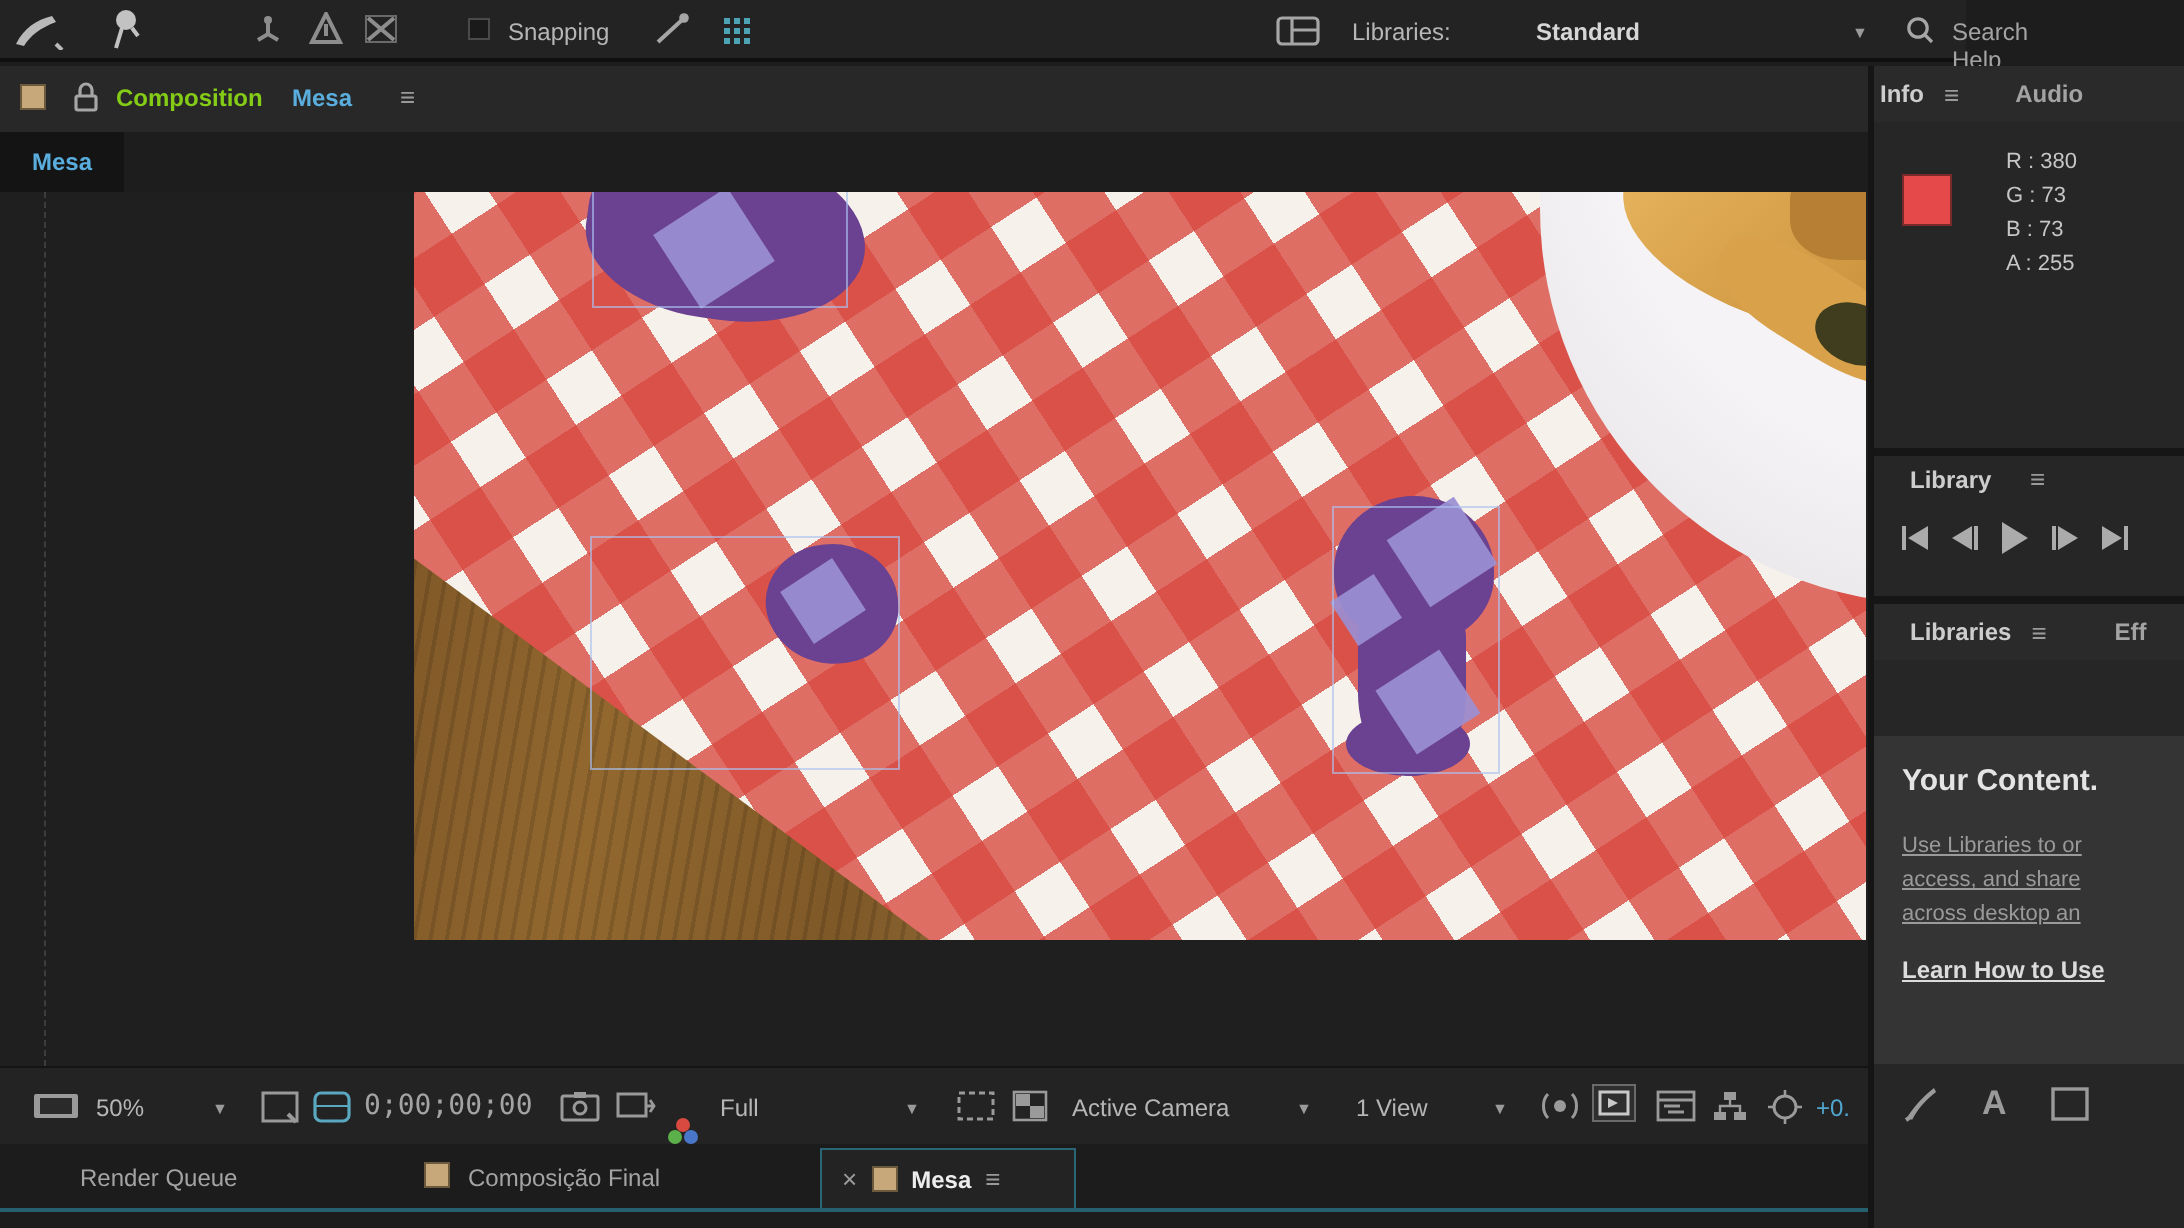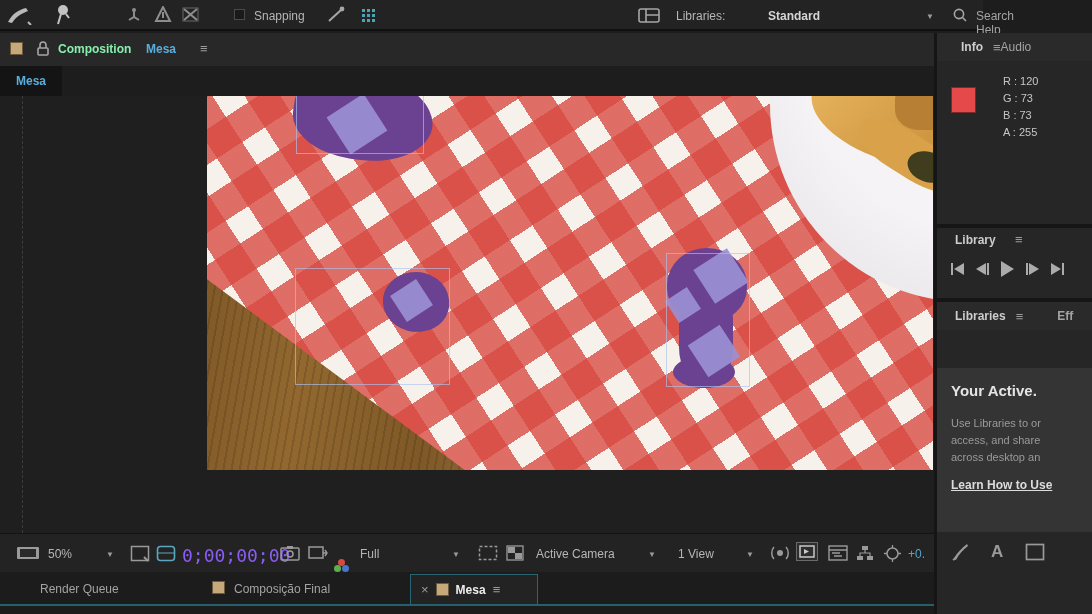--- a/index.html
+++ b/index.html
@@ -72,21 +72,21 @@
   .rp-divider { position:absolute; left:0; width:155px; height:4px; background:#161616; }
   .tabrow { position:absolute; left:0; width:155px; height:28px; display:flex; align-items:center; background:#2a2a2a; }
   .swatch-red { position:absolute; width:25px; height:26px; background:#e64949; border:1px solid #7a2a2a; }
   .inforow { color:#c6c6c6; font-size:11px; line-height:17px; white-space:pre; }
   .tbtn { display:flex; align-items:center; gap:1px; cursor:default; }
   .tri-l { width:0; height:0; border-style:solid; border-width:6px 10px 6px 0; border-color:transparent #ababab transparent transparent; }
   .tri-r { width:0; height:0; border-style:solid; border-width:6px 0 6px 10px; border-color:transparent transparent transparent #ababab; }
   .vbar { width:2px; height:12px; background:#ababab; }
   .lib-content { position:absolute; left:0; width:155px; background:#343434; color:#9a9a9a; }
   .lib-head { color:#e4e4e4; font-size:15px; font-weight:bold; line-height:21px; }
-  .lib-body { font-size:11px; line-height:17px; white-space:nowrap; }
+  .lib-body { font-size:11px; line-height:17px; white-space:nowrap;text-decoration:underline; }
   .lib-link { color:#dcdcdc; font-weight:bold; text-decoration:underline; font-size:12px; white-space:nowrap; }
 </style>
 </head>
 <body>
 
 <div id="app">
 
   <div class="abs top-toolbar">
     <div class="abs" style="left:6px;top:6px">
       <svg width="26" height="19" viewBox="0 0 26 19">
@@ -148,21 +148,21 @@
   </div>
 
   <div class="abs comp-header">
     <div class="abs swatch-beige" style="left:10px;top:9px"></div>
     <div class="abs" style="left:36px;top:7px">
       <svg width="14" height="17" viewBox="0 0 14 17">
           <rect x="2" y="8" width="10" height="7" rx="1" fill="none" stroke="#a6a6a6" stroke-width="1.6"></rect>
           <path d="M4 8 V5 a3 3 0 0 1 6 0 v3" fill="none" stroke="#a6a6a6" stroke-width="1.6"></path>
         </svg>
     </div>
-    <span class="abs" style="left:58px;top:9px;font-weight:bold;color:#86efac">Composition</span>
+    <span class="abs" style="left:58px;top:9px;font-weight:bold;color:#84cc16">Composition</span>
     <span class="abs blue" style="left:146px;top:9px;font-weight:bold">Mesa</span>
     <span class="abs menu-glyph" style="left:200px;top:8px">≡</span>
   </div>
 
   <div class="abs viewer-tab blue">Mesa</div>
 
   <div class="abs viewer">
     <div class="abs guide-line"></div>
 
     <div class="abs comp-image">
@@ -207,21 +207,21 @@
           <rect x="1.5" y="1.5" width="17" height="14" fill="none" stroke="#9a9a9a" stroke-width="1.5"></rect>
           <path d="M14 12 l4 4" stroke="#9a9a9a" stroke-width="2"></path>
         </svg>
     </div>
     <div class="abs" style="left:156px;top:11px">
       <svg width="20" height="17" viewBox="0 0 20 17">
           <rect x="1.5" y="1.5" width="17" height="14" rx="3" fill="none" stroke="#5aa7c0" stroke-width="1.6"></rect>
           <path d="M1 8 h18" stroke="#5aa7c0" stroke-width="1"></path>
         </svg>
     </div>
-    <div class="abs" style="left:182px;top:11px;font-family:'DejaVu Sans Mono',monospace;font-size:18px;color:#8b5cf6">0;00;00;00</div>
+    <div class="abs" style="left:182px;top:11px;font-family:'DejaVu Sans Mono',monospace;font-size:14px;color:#a3a3a3">0;00;00;00</div>
     <div class="abs" style="left:280px;top:11px">
       <svg width="20" height="16" viewBox="0 0 20 16">
           <rect x="1" y="3" width="18" height="12" rx="1" fill="none" stroke="#9a9a9a" stroke-width="1.5"></rect>
           <circle cx="10" cy="9" r="3" fill="none" stroke="#9a9a9a" stroke-width="1.5"></circle>
           <rect x="7" y="1" width="6" height="3" fill="#9a9a9a"></rect>
         </svg>
     </div>
     <div class="abs" style="left:308px;top:11px">
       <svg width="20" height="16" viewBox="0 0 20 16">
           <rect x="1" y="2" width="14" height="11" fill="none" stroke="#9a9a9a" stroke-width="1.5"></rect>
@@ -295,27 +295,27 @@
       <span class="swatch-beige" style="display:inline-block"></span>
       <span style="color:#ededed;font-weight:bold">Mesa</span>
       <span class="menu-glyph">≡</span>
     </div>
     <div class="teal-line"></div>
   </div>
 
   <div class="abs right-panel">
 
     <div class="tabrow" style="top:0">
-      <span style="margin-left:24px;font-weight:bold;color:#cdcdcd">Info</span>
+      <span style="margin-left:3px;font-weight:bold;color:#cdcdcd">Info</span>
       <span class="menu-glyph" style="margin-left:10px">≡</span>
-      <span class="dim" style="font-weight:normal">Audio</span>
+      <span class="dim" style="margin-left:28px;font-weight:bold">Audio</span>
     </div>
     <div class="swatch-red" style="left:14px;top:54px"></div>
     <div class="abs" style="left:66px;top:40px">
-      <div class="inforow">R : 120</div>
+      <div class="inforow">R : 380</div>
       <div class="inforow">G : 73</div>
       <div class="inforow">B : 73</div>
       <div class="inforow">A : 255</div>
     </div>
     <div class="rp-divider" style="top:191px"></div>
 
     <div class="abs" style="left:18px;top:200px;font-weight:bold;color:#cdcdcd">Library</div>
     <span class="abs menu-glyph" style="left:78px;top:199px">≡</span>
     <div class="abs row" style="left:14px;top:228px;gap:12px">
       <div class="tbtn">
@@ -339,21 +339,21 @@
         </div>
     </div>
     <div class="rp-divider" style="top:265px"></div>
 
     <div class="tabrow" style="top:269px">
       <span style="margin-left:18px;font-weight:bold;color:#cdcdcd">Libraries</span>
       <span class="menu-glyph" style="margin-left:10px">≡</span>
       <span class="dim" style="margin-left:34px;font-weight:bold">Eff</span>
     </div>
     <div class="lib-content" style="top:335px;height:164px;padding:12px 0 0 14px">
-      <div class="lib-head">Your Active.</div>
+      <div class="lib-head">Your Content.</div>
       <div style="height:14px"></div>
       <div class="lib-body">Use Libraries to or</div>
       <div class="lib-body">access, and share</div>
       <div class="lib-body">across desktop an</div>
       <div style="height:12px"></div>
       <div class="lib-link">Learn How to Use</div>
     </div>
     <div class="abs row" style="left:14px;top:506px;gap:22px;height:26px">
       <span>
         <svg width="18" height="20" viewBox="0 0 18 20">

